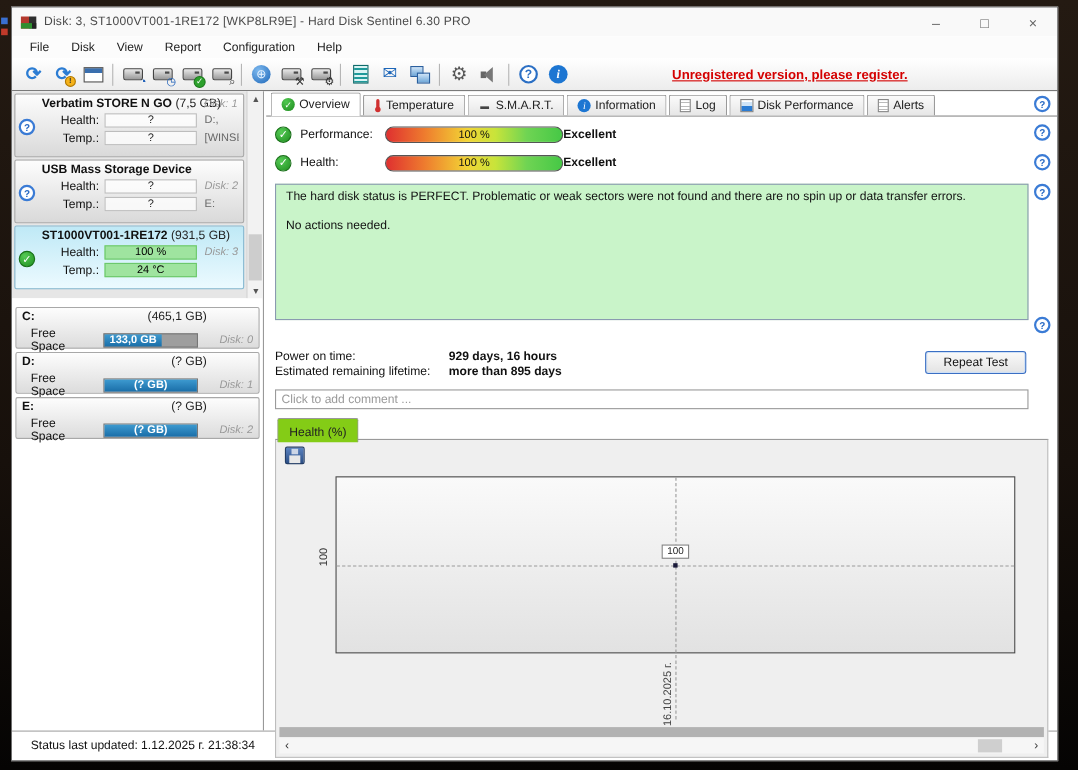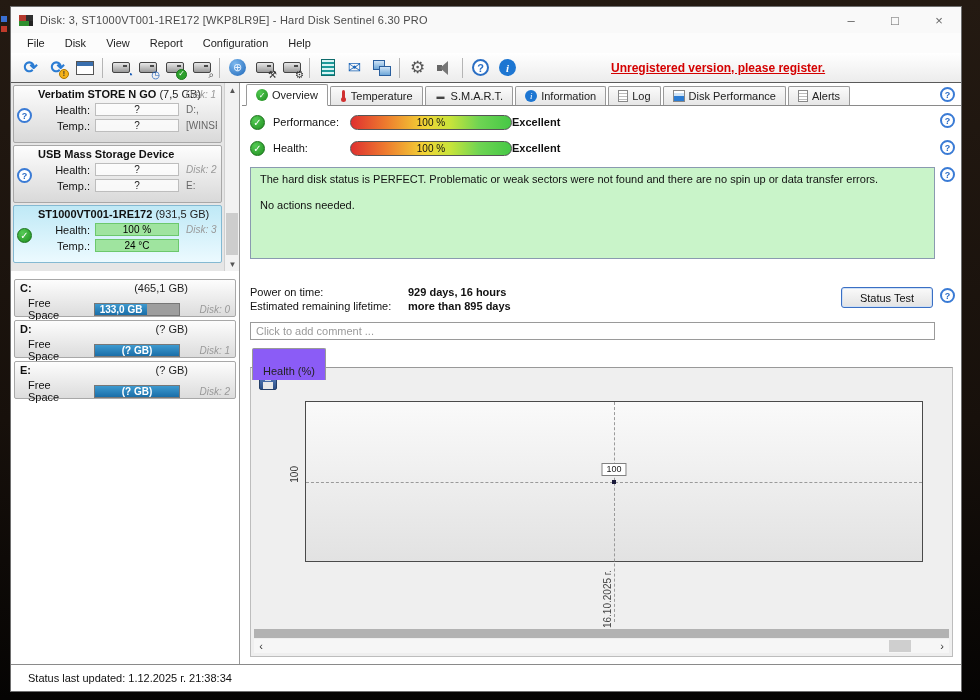--- a/index.html
+++ b/index.html
@@ -90,32 +90,32 @@
   .ti-info { width:12px; height:12px; border-radius:50%; background:#1d76d2; color:#fff; font-size:9px; font-family:"Liberation Serif",serif; font-style:italic; align-items:center; justify-content:center; }
   .ti-doc { width:10px; height:12px; border:1px solid #888; background:linear-gradient(#fff 0 2px,#bbb 2px 3px,#fff 3px 5px,#bbb 5px 6px,#fff 6px 8px,#bbb 8px 9px,#fff 9px); }
   .ti-chart { width:12px; height:12px; border:1px solid #888; background:linear-gradient(0deg,#2b7cd3 0 5px,#cfe4f7 5px 8px,#fff 8px); }
   .statrow { display:flex; align-items:center; height:20px; margin-top:6px; position:relative; }
   .statrow .gcheck { margin-right:8px; }
   .slabel { width:77px; font-size:11px; color:#111; }
   .gradbar { width:162px; height:15px; border:1px solid #555; border-radius:8px; position:relative; overflow:hidden;
     background:linear-gradient(90deg,#df3030 0%,#ee7c2e 22%,#f2d435 46%,#c8e43a 62%,#6fd453 80%,#46c846 100%); }
   .gradbar span { position:absolute; inset:0; display:flex; align-items:center; justify-content:center; font-size:10px; color:#111; }
   .rating { font-size:11px; font-weight:bold; color:#111; }
-  .greenbox { margin-top:9px; height:92px; background:#c9f4c9; border:1px solid #8a9ab0; padding:5px 9px; font-size:11px; color:#111; }
+  .greenbox { margin-top:9px; height:124px; background:#c9f4c9; border:1px solid #8a9ab0; padding:5px 9px; font-size:11px; color:#111; }
   .greenbox .l2 { font-weight:normal; margin-top:14px; }
   .stats { margin-top:26px; position:relative; font-size:11px; color:#111; }
   .stats .r { display:flex; height:14px; align-items:center; }
   .stats .lab { width:158px; } .stats .val { font-weight:bold; width:152px; }
   .stats .lab2 { width:145px; } .stats .val2 { font-weight:bold; }
   .repeatbtn { position:absolute; right:2px; top:2px; width:92px; height:21px; border:1px solid #3a6fc4; border-radius:3px; background:linear-gradient(#fafafa,#e3e3e3); font-size:11px; color:#111; display:flex; align-items:center; justify-content:center; box-shadow:0 0 0 1px #cfe0f5 inset; }
   .comment { margin-top:9px; width:100%; height:18px; border:1px solid #9a9a9a; font-size:11px; color:#999; padding:0 5px; font-family:"Liberation Sans",sans-serif; background:#fff; }
   .comment::placeholder { color:#9a9a9a; }
   
   .chartpanel { position:relative; margin-top:8px; height:309px; margin-right:-18px; }
-  .ptab { display:inline-flex; border:1px solid #999; border-bottom:none; border-radius:2px 2px 0 0; background:#8b5cf6; padding:16px 10px 3px; font-size:11px; color:#222; position:relative; z-index:2; margin-left:2px; }
+  .ptab { display:inline-flex; border:1px solid #999; border-bottom:none; border-radius:2px 2px 0 0; background:#84cc16; padding:6px 10px 3px; font-size:11px; color:#222; position:relative; z-index:2; margin-left:2px; }
   .pbody { position:absolute; left:0; right:0; top:19px; bottom:0; border:1px solid #bdbdbd; border-top:1px solid #999; background:#efefef; }
   .savebtn { position:absolute; left:8px; top:6px; width:18px; height:16px; background:linear-gradient(#5a82c0,#2c4f86); border:1px solid #233d66; border-radius:2px; }
   .savebtn::before { content:""; position:absolute; left:3px; bottom:0; width:10px; height:7px; background:#e8e8e8; }
   .savebtn::after { content:""; position:absolute; left:5px; top:1px; width:6px; height:5px; background:#cdd6e6; }
   .plot { position:absolute; left:54px; right:29px; top:33px; height:161px; border:1px solid #4a4a4a; background:linear-gradient(#fafafa,#e2e2e2); }
   .hline { position:absolute; left:0; right:0; top:50%; border-top:1px dashed #9a9a9a; }
   .vline { position:absolute; left:50%; top:0; height:220px; border-left:1px dashed #9a9a9a; }
   .ptdot { position:absolute; left:50%; top:50%; width:4px; height:4px; margin:-2px 0 0 -2px; background:#1a1a3a; }
   .ptlabel { position:absolute; left:50%; top:50%; transform:translate(-50%,-19px); border:1px solid #808080; background:#fff; font-size:9px; color:#222; padding:0 4px; line-height:11px; }
   .ytick { position:absolute; left:38px; top:98px; font-size:10px; color:#333; writing-mode:vertical-rl; transform:rotate(180deg); }
@@ -383,21 +383,21 @@
 
       <div class="stats">
         <div class="r">
             <span class="lab">Power on time:</span>
             <span class="val">929 days, 16 hours</span>
           </div>
         <div class="r">
             <span class="lab">Estimated remaining lifetime:</span>
             <span class="val">more than 895 days</span>
           </div>
-        <span class="repeatbtn">Status Test</span>
+        <span class="repeatbtn">Repeat Test</span>
       </div>
 
       <input class="comment" placeholder="Click to add comment ..." style="">
 
       <div class="chartpanel">
         <span class="ptab">Health (%)</span>
         <div class="pbody">
           <span class="savebtn"></span>
           <span class="ytick">100</span>
           <div class="plot">

